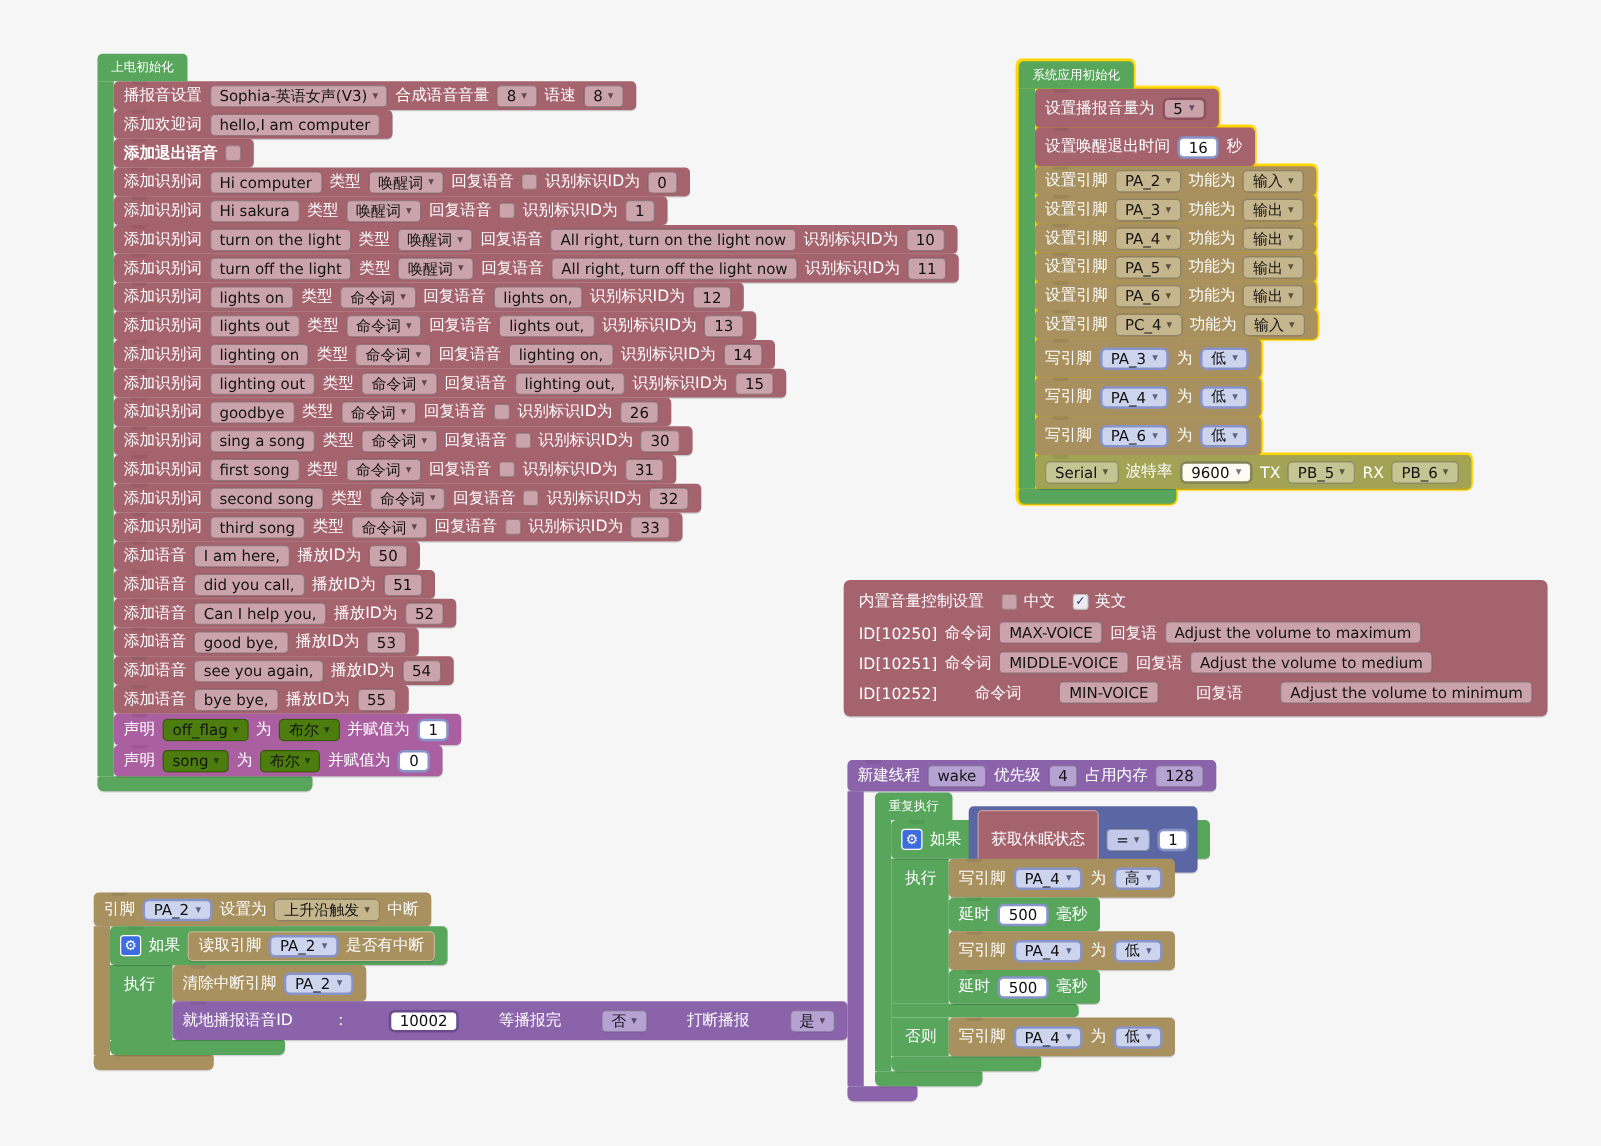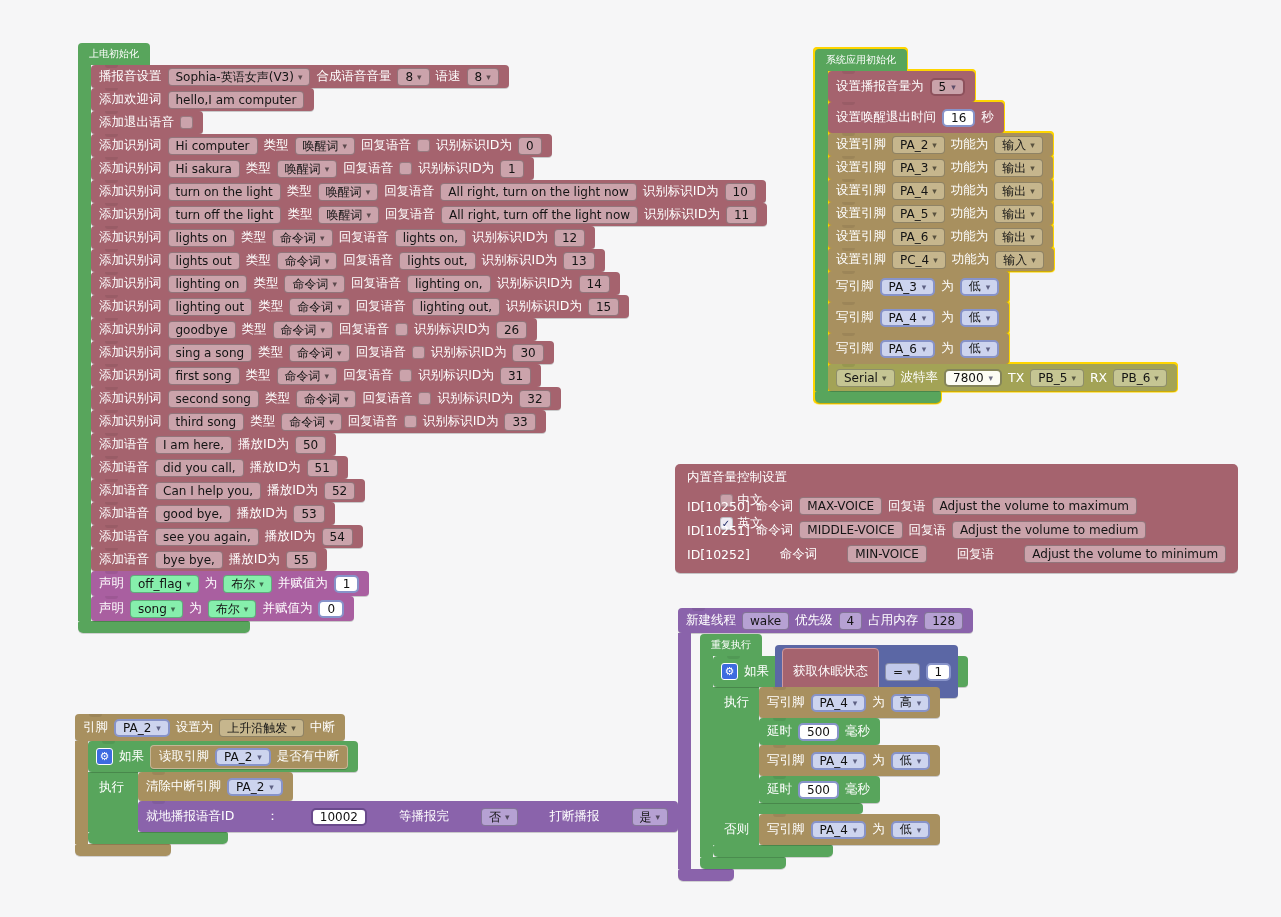--- a/index.html
+++ b/index.html
@@ -26,21 +26,21 @@
   .brow.c-none{box-shadow:none;padding:0 2px;height:22px}
   .brow::before{content:"";position:absolute;top:0;left:14px;width:13px;height:3px;background:rgba(0,0,0,.07);border-radius:0 0 3px 3px}
   .brow.c-none::before{display:none}
   .lbl{color:#fff}
   .fld,.dd,.num{background:#cba3ab;border:1px solid rgba(0,0,0,.28);border-radius:4px;padding:1px 7px;font-size:12px;color:#141414;display:inline-flex;align-items:center;line-height:14px}
   .num{min-width:14px;justify-content:center}
   .dd::after{content:"▾";margin-left:4px;font-size:9px;color:rgba(0,0,0,.55)}
   .emp{width:13px;height:13px;border-radius:3px;background:#cba3ab;border:1px solid rgba(0,0,0,.25);display:inline-block}
   .c-brown .fld,.c-brown .dd,.c-brown .num,.c-brown .emp{background:#c6b68d}
   .c-purple .fld,.c-purple .dd,.c-purple .num{background:#b6a1d3}
-  .c-magenta .fld,.c-magenta .dd,.c-magenta .num{background:#86efac}
+  .c-magenta .fld,.c-magenta .dd,.c-magenta .num{background:#4d7c0f}
   .c-olive .fld,.c-olive .dd,.c-olive .num{background:#c5c593}
   .c-green .fld,.c-green .dd,.c-green .num{background:#9ed09e}
   .c-indigo .dd{background:#c2c9ea}
   .val,.vdd{background:#fff;border:2px solid #8793c9;border-radius:5px;padding:0 7px;height:18px;display:inline-flex;align-items:center;color:#101010;font-size:12px}
   .vdd{background:#cdd4ee}
   .vdd::after{content:"▾";margin-left:5px;font-size:9px;color:rgba(20,20,60,.6)}
   .vdd.pink{background:#c9a2aa;border-color:#8d515c}
   .vdd.white{background:#fcfcf4;border-color:#84845a}
   .val.purple{border-color:#6a4a8c}
   .chkwrap{display:inline-flex;align-items:center;gap:5px;margin-left:8px}
@@ -74,21 +74,21 @@
             <span class="dd">Sophia-英语女声(V3)</span>
             <span class="lbl">合成语音音量</span>
             <span class="dd">8</span>
             <span class="lbl">语速</span>
             <span class="dd">8</span>
           </div>
           <div class="brow c-red" style="height: 23px;">
             <span class="lbl">添加欢迎词</span>
             <span class="fld">hello,I am computer</span>
           </div>
-          <div class="brow c-red" style="height: 23px;">
+          <div class="brow c-red" style="height: 23px; font-weight: bold;">
             <span class="lbl">添加退出语音</span>
             <span class="emp"></span>
           </div>
           <div class="brow c-red" style="height: 23px;">
             <span class="lbl">添加识别词</span>
             <span class="fld">Hi computer</span>
             <span class="lbl">类型</span>
             <span class="dd">唤醒词</span>
             <span class="lbl">回复语音</span>
             <span class="emp"></span>
@@ -382,35 +382,35 @@
           </div>
           <div class="brow c-brown" style="height: 31px;">
             <span class="lbl">写引脚</span>
             <span class="vdd">PA_6</span>
             <span class="lbl">为</span>
             <span class="vdd">低</span>
           </div>
           <div class="brow c-olive" style="height: 27px;">
             <span class="dd">Serial</span>
             <span class="lbl">波特率</span>
-            <span class="vdd white">7800</span>
+            <span class="vdd white">9600</span>
             <span class="lbl">TX</span>
             <span class="dd">PB_5</span>
             <span class="lbl">RX</span>
             <span class="dd">PB_6</span>
           </div>
         </div>
     </div>
     <div class="foot c-green" style="width:126px"></div>
   </div>
 
   <div class="grp" style="left:675px;top:464px">
     <div class="panel c-red">
       <div class="rows">
-          <div class="brow c-none" style="height: 24px; flex-direction: column;">
+          <div class="brow c-none" style="height: 24px;">
             <span class="lbl">内置音量控制设置</span>
             <span class="chkwrap">
               <span class="chk"></span>
               <span class="lbl">中文</span>
             </span>
             <span class="chkwrap">
               <span class="chk on">✓</span>
               <span class="lbl">英文</span>
             </span>
           </div>

